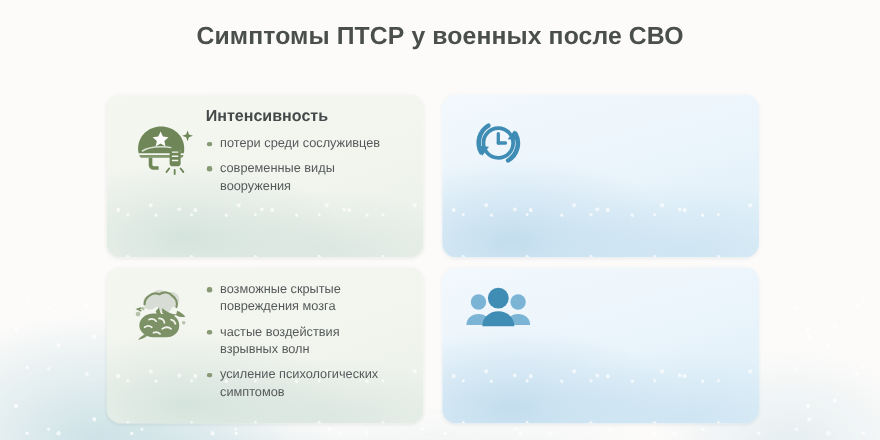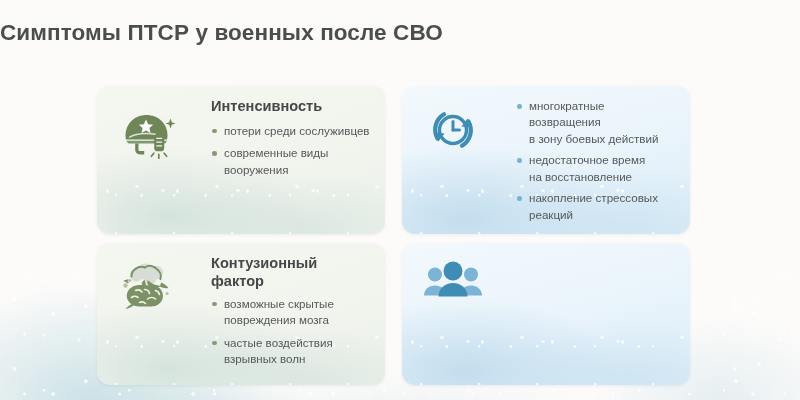--- a/index.html
+++ b/index.html
@@ -70,20 +70,21 @@
     background-size: 120px 70px, 95px 60px, 140px 80px, 85px 55px, 130px 75px, 100px 62px, 110px 68px;
     opacity: 0.9;
   }
 
   
   .title {
     position: absolute;
     top: 20px;
     left: 0;
     width: 800px;
+    text-align: center;
     font-size: 22.5px;
     font-weight: bold;
     color: #4a4f4c;
     letter-spacing: 0.1px;
     white-space: nowrap;
   }
 
   
   .grid {
     position: absolute;
@@ -134,21 +135,21 @@
       radial-gradient(circle at 70% 75%, rgba(255,255,255,0.85) 0 1.3px, transparent 1.7px),
       radial-gradient(circle at 88% 55%, rgba(255,255,255,0.8) 0 1.5px, transparent 1.9px);
     background-size: 70px 45px, 58px 38px, 80px 50px, 64px 42px, 75px 48px;
     opacity: 0.85;
   }
 
   .card-inner {
     position: relative;
     display: flex;
     align-items: flex-start;
-    gap: 24px;
+    gap: 0;
     height: 100%;
   }
   .icon-wrap {
     flex: 0 0 auto;
     width: 78px;
     display: flex;
     justify-content: center;
     padding-top: 6px;
   }
   .card.pos-3 .icon-wrap { padding-top: 8px; }
@@ -264,31 +265,20 @@
               <polygon points="46.5,25.5 36.5,24.5 42.5,16.5"></polygon>
             </g>
             <circle cx="28" cy="28" r="13.5" fill="none" stroke="#3f8cb5" stroke-width="3.4"></circle>
             <g stroke="#3f8cb5" stroke-width="3" stroke-linecap="round">
               <path d="M28 19.5V28"></path>
               <path d="M28 28h6.5"></path>
             </g>
           </svg>
         </div>
         <div class="card-body">
-          <ul class="bullets">
-            <li>
-              <span>многократные возвращения<br>в зону боевых действий</span>
-            </li>
-            <li>
-              <span>недостаточное время<br>на восстановление</span>
-            </li>
-            <li>
-              <span>накопление стрессовых  реакций</span>
-            </li>
-          </ul>
         </div>
       </div>
     </div>
 
     <div class="card pos-2 theme-green">
       <div class="card-speckle"></div>
       <div class="card-inner">
         <div class="icon-wrap">
           <svg width="62" height="58" viewBox="0 0 62 58" aria-hidden="true">
             <g fill="#d7ddd5">
@@ -319,27 +309,29 @@
             <path d="M16.5 46.5c-2.5 2-5 3-8 3.5 2-2.5 4.5-4.5 7.5-5.5z" fill="#7d9166"></path>
             <g fill="#b6c3aa">
               <circle cx="8.5" cy="26.5" r="2.2"></circle>
               <circle cx="13" cy="21.5" r="1.5"></circle>
               <circle cx="50" cy="34.5" r="1.6"></circle>
             </g>
             <path d="M11 23.5l-3-1.5 3-1" fill="none" stroke="#7d9166" stroke-width="1.4" stroke-linecap="round"></path>
           </svg>
         </div>
         <div class="card-body">
-          <div class="card-title">Контузионный фактор</div>
           <ul class="bullets">
             <li>
               <span>возможные скрытые<br>повреждения мозга</span>
             </li>
             <li>
               <span>частые воздействия<br>взрывных волн</span>
+            </li>
+            <li>
+              <span>усиление психологических<br>симптомов</span>
             </li>
           </ul>
         </div>
       </div>
     </div>
 
     <div class="card pos-3 theme-blue">
       <div class="card-speckle"></div>
       <div class="card-inner">
         <div class="icon-wrap">

